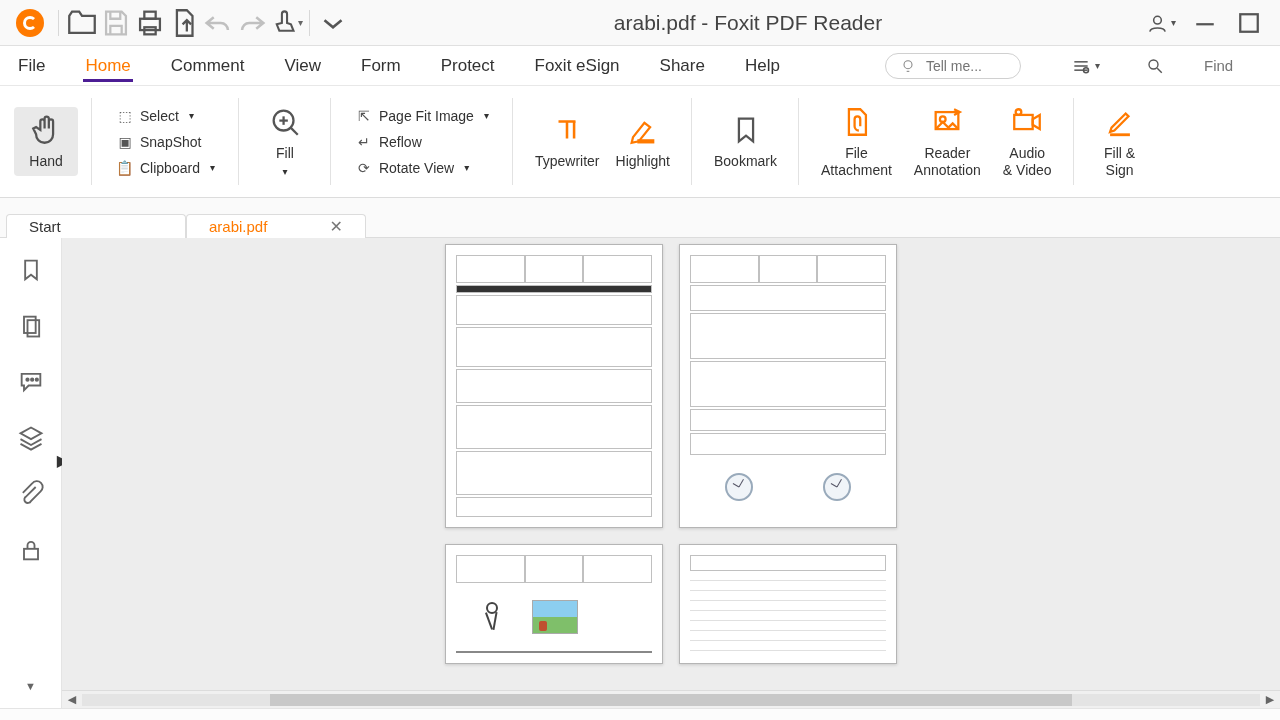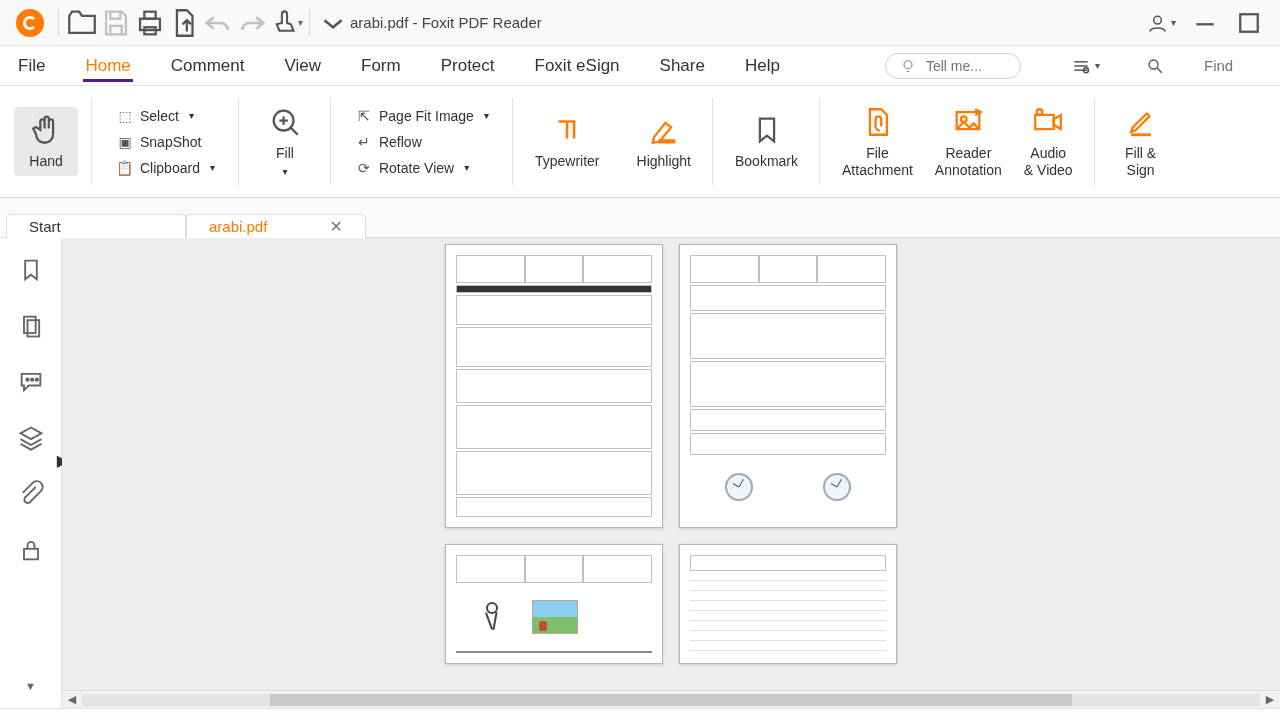--- a/index.html
+++ b/index.html
@@ -5,21 +5,21 @@
 * { margin: 0; padding: 0; box-sizing: border-box; font-family: "Segoe UI", Arial, sans-serif; }
 body { width: 1280px; height: 720px; overflow: hidden; background: #f5f5f5; display: flex; flex-direction: column; }
 
 
 .titlebar { height: 46px; background: #f9f9f9; display: flex; align-items: center; padding: 0 8px; border-bottom: 1px solid #e0e0e0; }
 .titlebar .logo { width: 28px; height: 28px; border-radius: 50%; background: #ff7a00; display:flex; align-items:center; justify-content:center; margin: 0 8px; }
 .logo-inner { width: 14px; height:14px; border:3px solid #fff; border-right-color: transparent; border-radius:50%; }
 .titlebar .sep { width:1px; height:26px; background:#d8d8d8; margin:0 6px; }
 .titlebar .qbtn { width: 34px; height: 34px; display:flex; align-items:center; justify-content:center; color:#555; border-radius:4px; }
 .titlebar .qbtn.disabled { color:#c0c0c0; }
-.titlebar .title { flex:1; text-align:left; color:#444; font-size:15px; }
+.titlebar .title { flex:1; text-align:center; color:#444; font-size:21px; }
 .titlebar .winctrl { display:flex; gap:14px; align-items:center; padding-right:8px; }
 .titlebar .wbtn { width:30px; height:30px; display:flex; align-items:center; justify-content:center; color:#555; }
 
 
 .menubar { height: 40px; background:#fff; display:flex; align-items:center; padding:0 16px; gap:36px; border-bottom:1px solid #e8e8e8; }
 .menubar .mitem { font-size:17px; color:#333; padding:6px 2px; cursor:pointer; }
 .menubar .mitem.active { color:#ff7a00; border-bottom:3px solid #4c1d95; padding-bottom:3px; }
 .menubar .spacer { flex:1; }
 .menubar .pill { display:flex; align-items:center; gap:10px; border:1px solid #d0d0d0; border-radius:20px; padding:4px 14px; color:#888; min-width:120px; }
 .menubar .pill input { border:none; outline:none; background:transparent; font-size:14px; width:80px; }
@@ -239,21 +239,21 @@
           <span class="ic">↵</span>
           <span>Reflow</span>
         </div>
     <div class="row">
           <span class="ic">⟳</span>
           <span>Rotate View</span>
           <span style="font-size:10px;margin-left:4px">▾</span>
         </div>
   </div>
     </div>
-  <div class="rgroup" style="flex-direction:row;gap:21px">
+  <div class="rgroup" style="flex-direction:row;gap:0">
     <div class="vbtn orange">
       <div class="icn">
           <svg viewBox="0 0 24 24" stroke="currentColor" fill="none" stroke-width="1.8">
             <path d="M6 6h12 M12 6v12"></path>
             <line x1="17" y1="6" x2="17" y2="18" stroke="#ff7a00"></line>
           </svg>
         </div>
       <div class="lbl">Typewriter</div>
     </div>
     <div class="vbtn orange">

